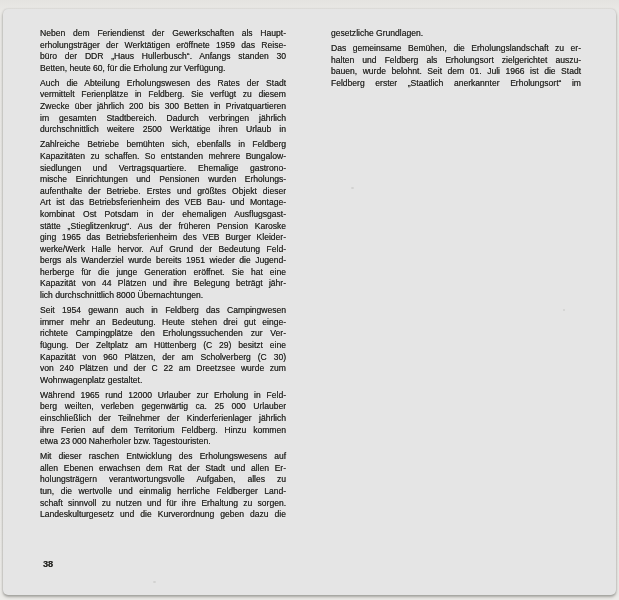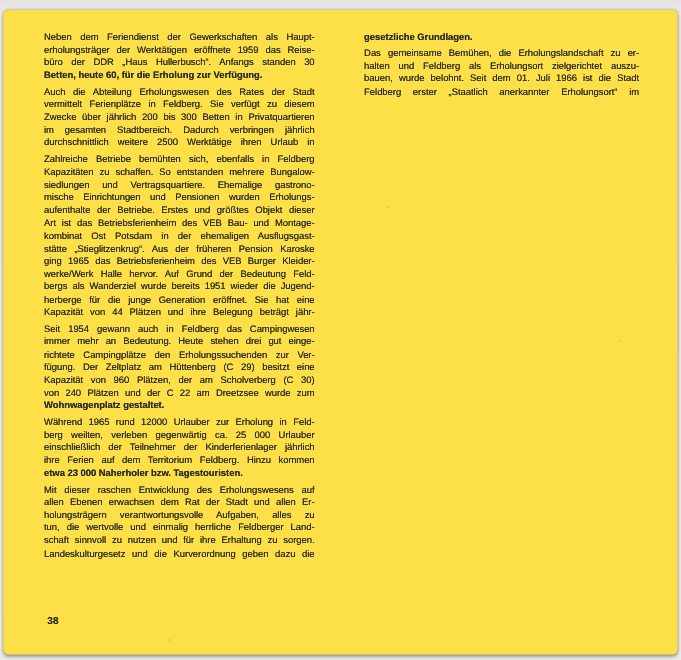--- a/index.html
+++ b/index.html
@@ -6,21 +6,21 @@
   body {
     width: 619px; height: 600px;
     position: relative;
     background: linear-gradient(#e4e3e0 0px, #eae9e6 12px, #ecebe8 100%);
     font-family: "Liberation Sans", sans-serif;
     overflow: hidden;
   }
   .page {
     position: absolute;
     left: 3px; top: 9px; right: 3px; bottom: 5px;
-    background: #fde047;
+    background: #e5e5e5;
     border-radius: 5px;
     box-shadow: 0 0 2px rgba(0,0,0,0.16), 0 2px 3px rgba(95,95,90,0.5);
   }
   .content {
     position: absolute;
     left: 37px; top: 19px;
     display: flex;
     gap: 45px;
   }
   .col { width: 246px; }
@@ -36,21 +36,20 @@
   .para-body {
     display: block;
     white-space: pre-line;
     text-align: justify;
     text-align-last: justify;
     text-justify: inter-word;
   }
   .para-last {
     display: block;
     text-align: left;
-    font-weight: bold;
   }
   .page-number {
     position: absolute;
     left: 40px; top: 550px;
     font-size: 9.2px;
     color: #2c2c29;
     text-shadow: 0 0 0.35px rgba(44,44,41,0.85);
     font-weight: bold;
   }
   
@@ -86,20 +85,21 @@
 mische Einrichtungen und Pensionen wurden Erholungs-
 aufenthalte der Betriebe. Erstes und größtes Objekt dieser
 Art ist das Betriebsferienheim des VEB Bau- und Montage-
 kombinat Ost Potsdam in der ehemaligen Ausflugsgast-
 stätte „Stieglitzenkrug“. Aus der früheren Pension Karoske
 ging 1965 das Betriebsferienheim des VEB Burger Kleider-
 werke/Werk Halle hervor. Auf Grund der Bedeutung Feld-
 bergs als Wanderziel wurde bereits 1951 wieder die Jugend-
 herberge für die junge Generation eröffnet. Sie hat eine
 Kapazität von 44 Plätzen und ihre Belegung beträgt jähr-</span>
+        <span class="para-last">lich durchschnittlich 8000 Übernachtungen.</span>
       </p>
       <p class="para">
         <span class="para-body">Seit 1954 gewann auch in Feldberg das Campingwesen
 immer mehr an Bedeutung. Heute stehen drei gut einge-
 richtete Campingplätze den Erholungssuchenden zur Ver-
 fügung. Der Zeltplatz am Hüttenberg (C 29) besitzt eine
 Kapazität von 960 Plätzen, der am Scholverberg (C 30)
 von 240 Plätzen und der C 22 am Dreetzsee wurde zum</span>
         <span class="para-last">Wohnwagenplatz gestaltet.</span>
       </p>

